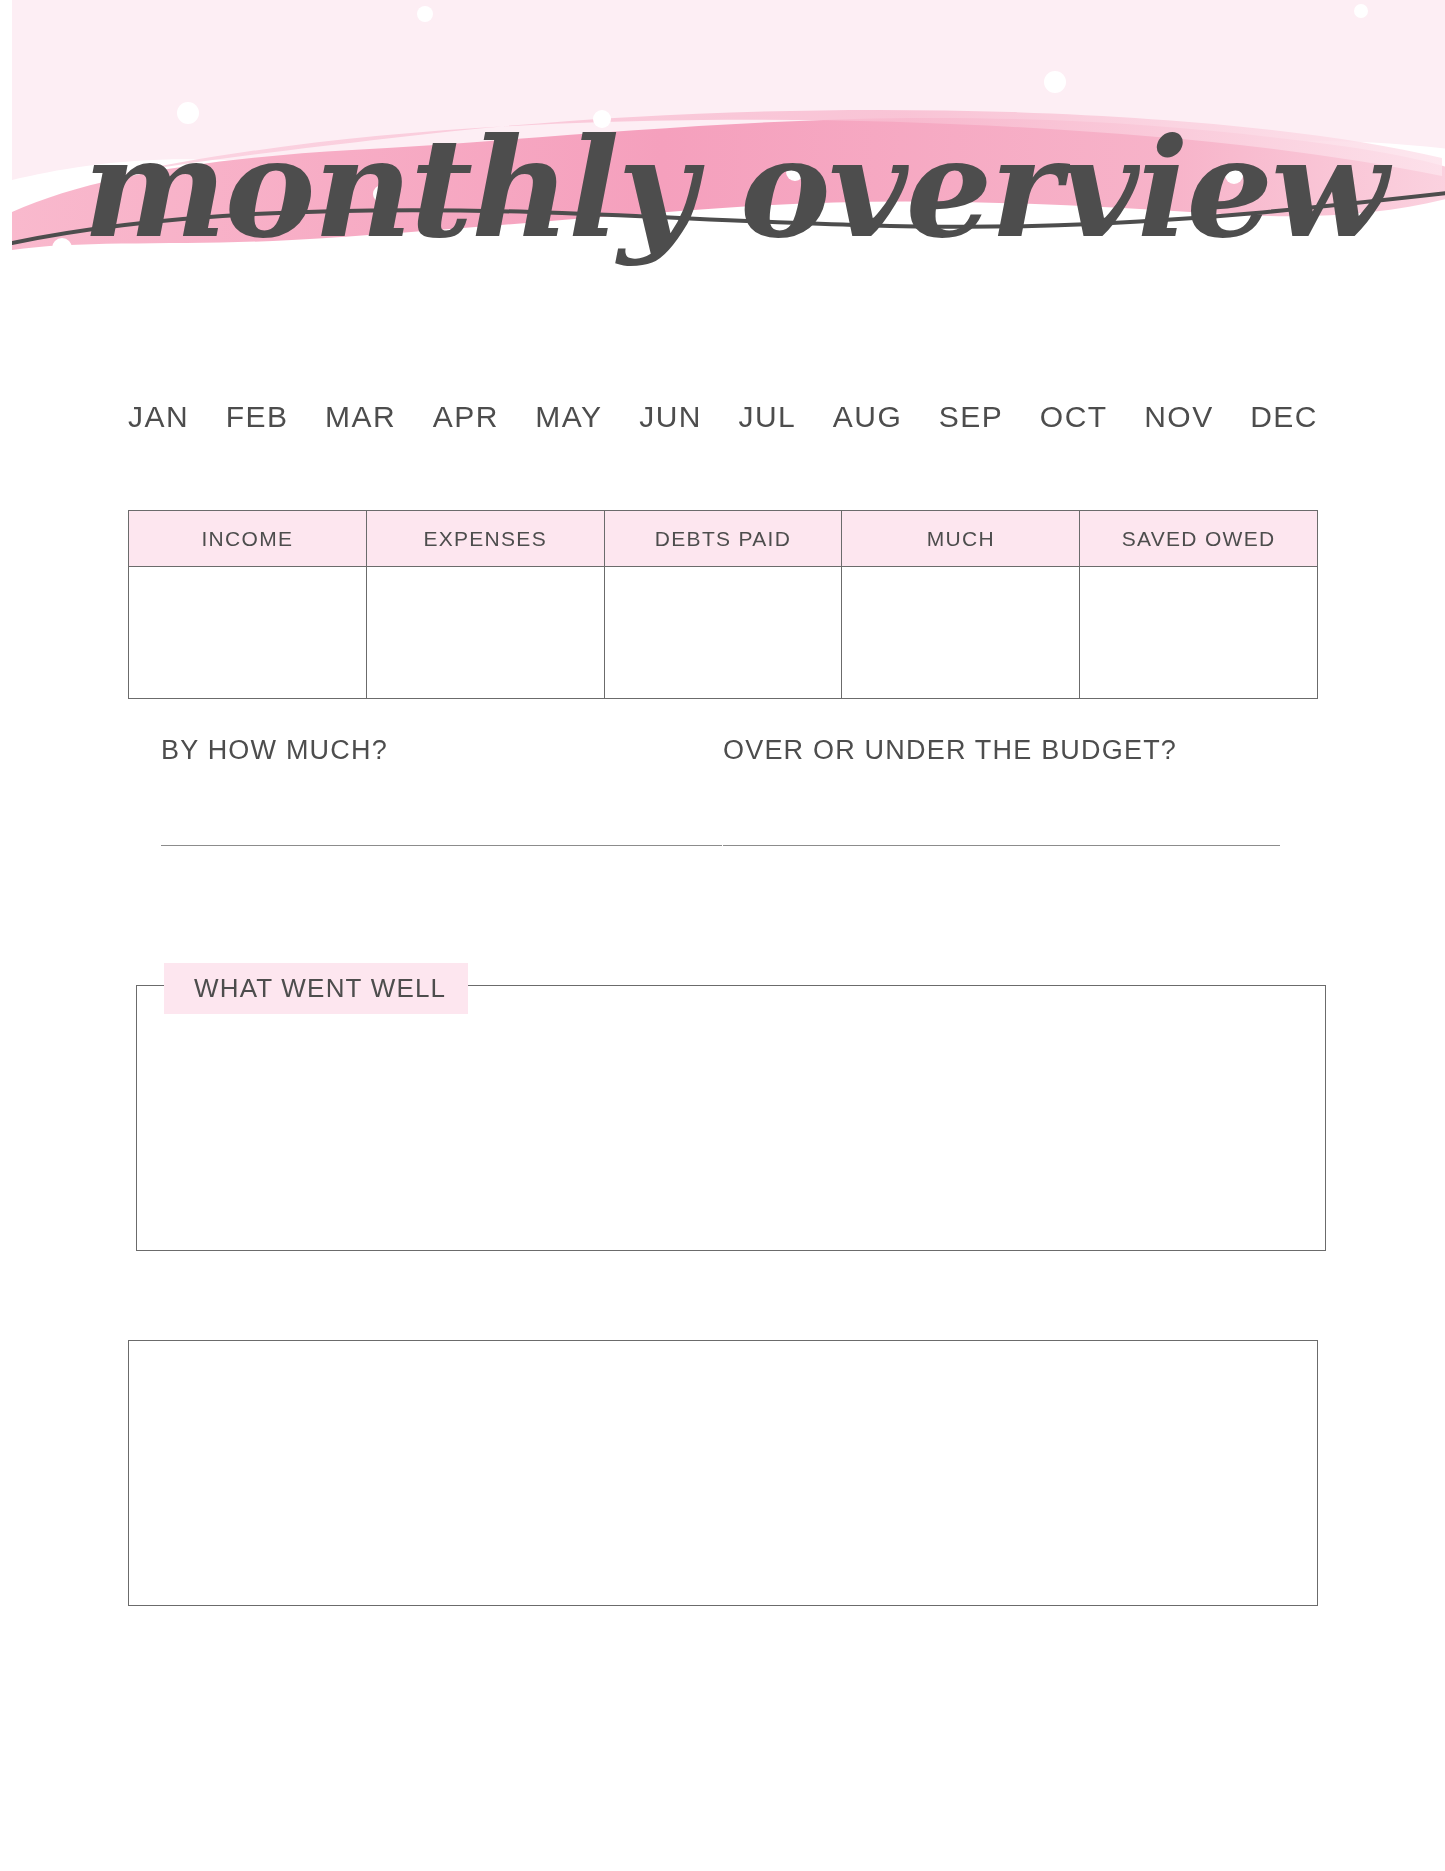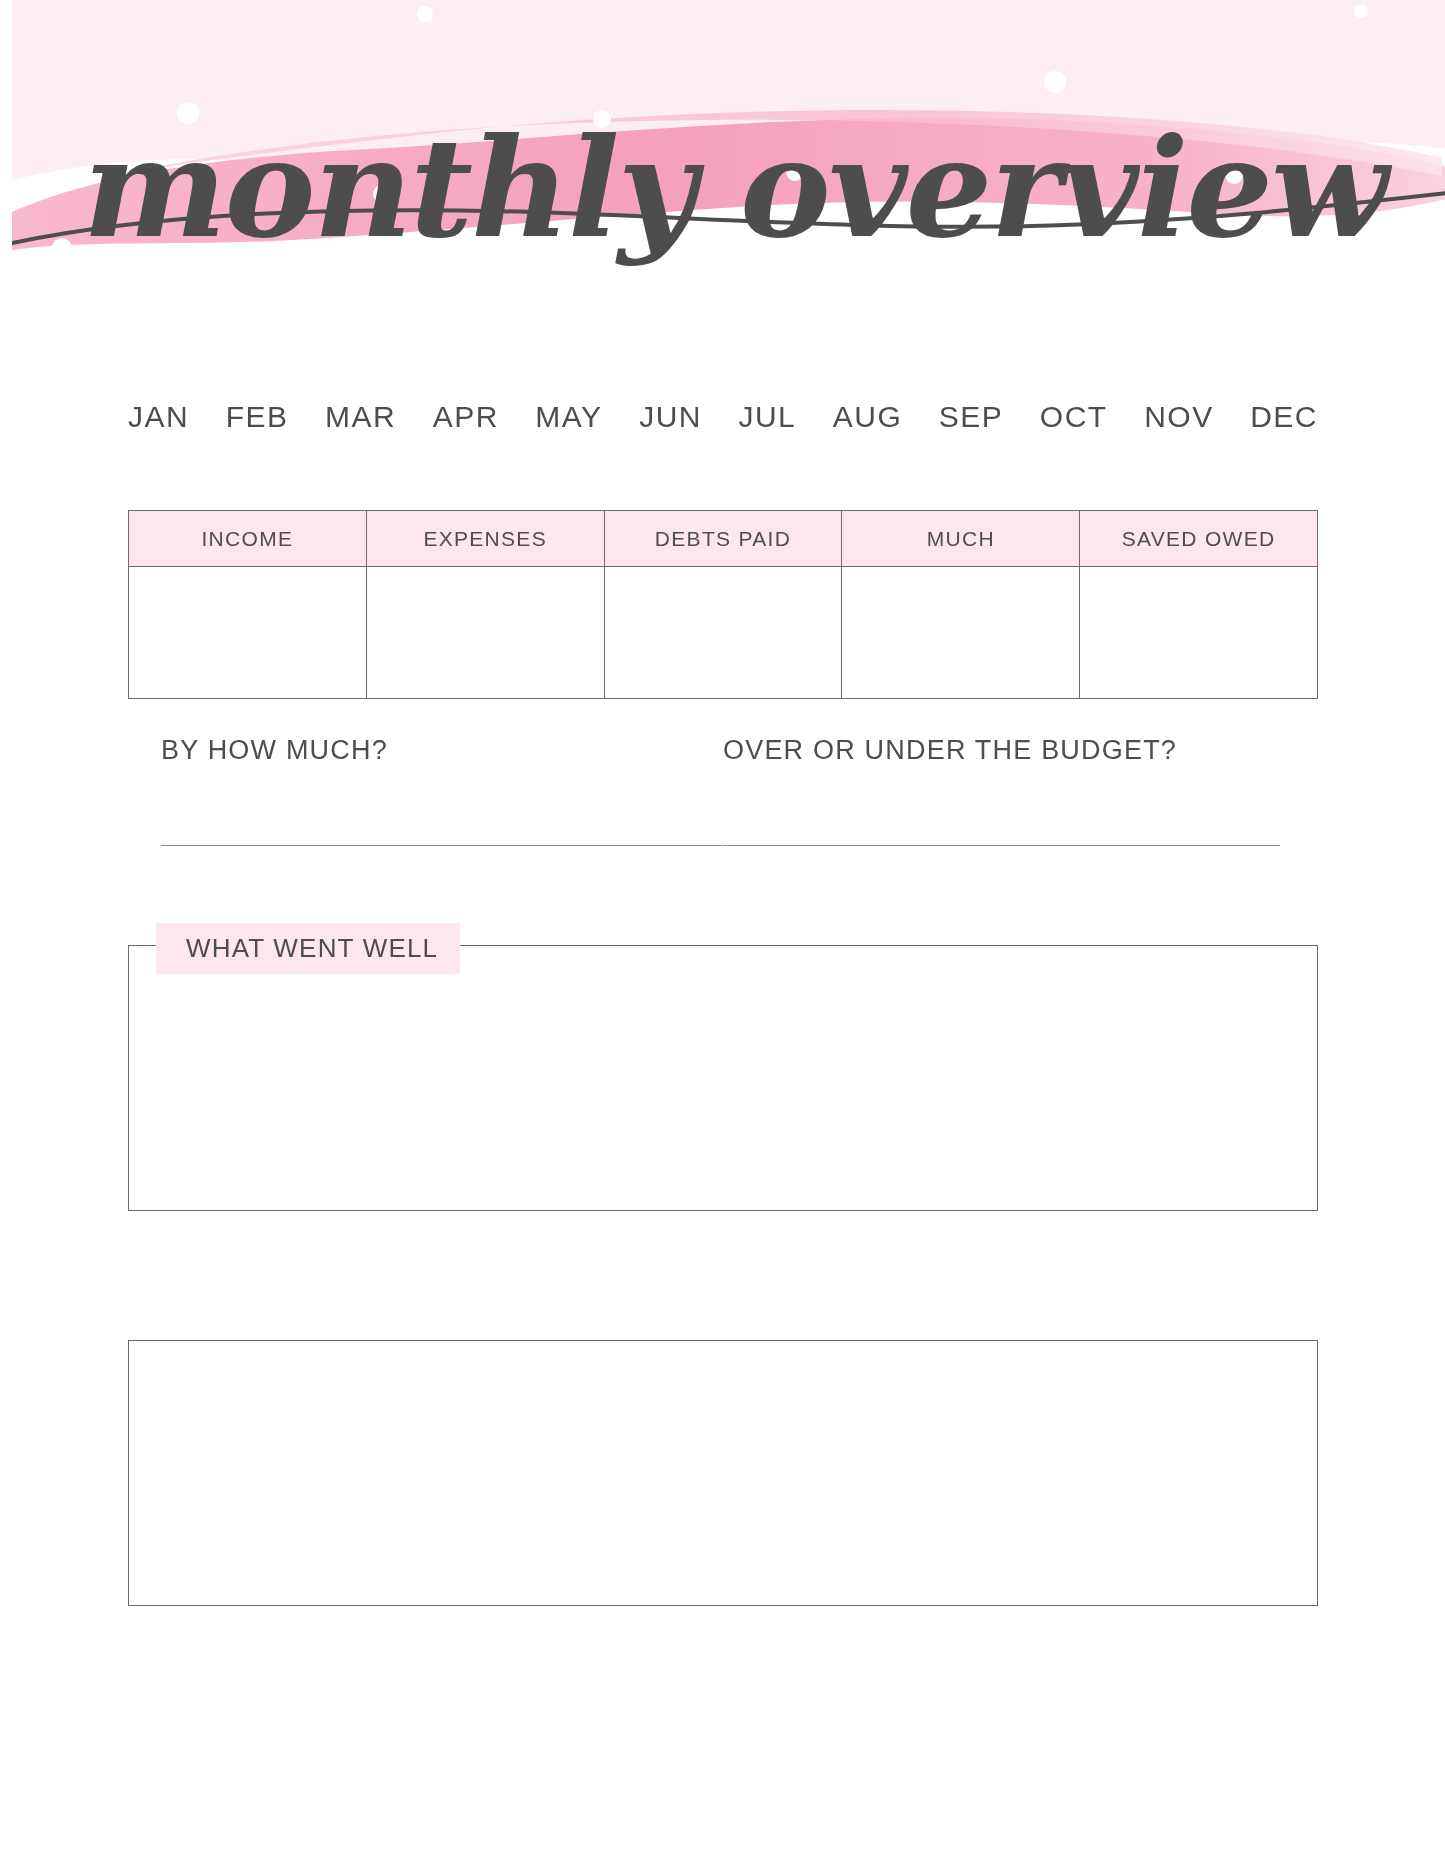--- a/index.html
+++ b/index.html
@@ -124,21 +124,21 @@
     position: absolute;
     top: -22px;
     left: 28px;
     background: #fde6ef;
     color: #4d4d4d;
     font-size: 26px;
     letter-spacing: 1.2px;
     padding: 10px 22px 10px 30px;
     white-space: nowrap;
   }
-  #section-well { top: 945px; }
+  #section-well { top: 985px; margin-left: 8px; }
   #section-well .section-box { height: 266px; }
   #section-actions { top: 1340px; }
   #section-actions .section-box { height: 266px; }
 </style>
 </head>
 <body>
 
 <div class="header">
   <svg class="banner-svg" width="1445" height="370" viewBox="0 0 1445 370" xmlns="http://www.w3.org/2000/svg">
     <defs>

